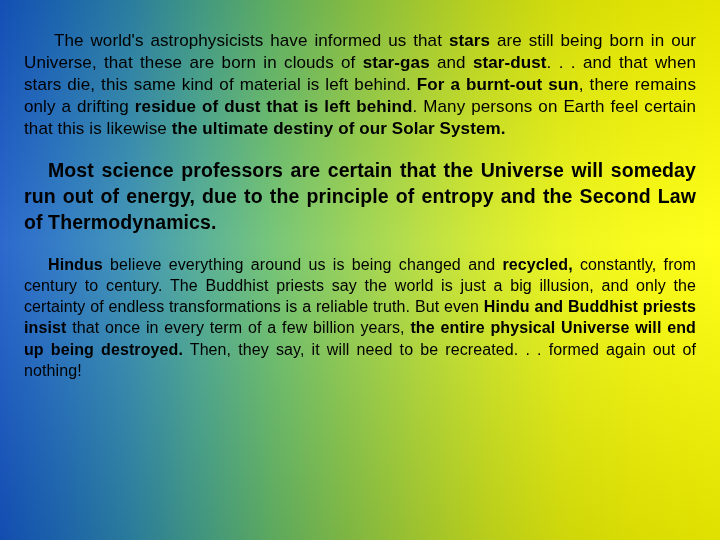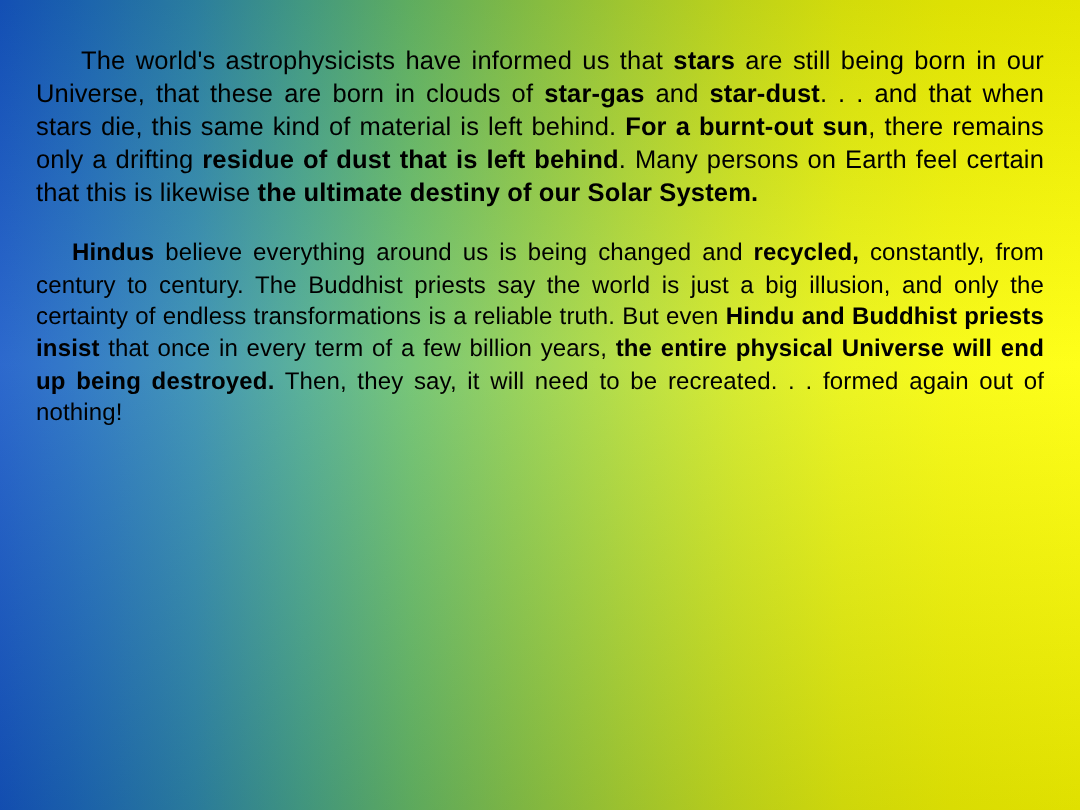--- a/index.html
+++ b/index.html
@@ -66,15 +66,16 @@
     margin-top: 18px;
   }
   .b { font-weight: bold; margin-top: 16px; }
 </style>
 </head>
 <body>
 
 <div id="slide">
   <div id="content">
     <p class="para1"><span>The world's astrophysicists have informed us that </span><span class="b">stars</span><span> are still being born in our Universe, that these are born in clouds of </span><span class="b">star-gas</span><span> and </span><span class="b">star-dust</span><span>. . .  and that when stars die, this same kind of material is left behind. </span><span class="b">For a burnt-out sun</span><span>, there remains only a drifting </span><span class="b">residue of dust that is left behind</span><span>. Many persons on Earth feel certain that this is likewise </span><span class="b">the ultimate destiny of our Solar System.</span></p>
+    <p class="para2"><span class="b">Most science professors are certain that the Universe will someday run out of energy, due to the principle of entropy and the Second Law of Thermodynamics.</span></p>
     <p class="para3"><span class="b">Hindus</span><span> believe everything around us is being changed and </span><span class="b">recycled,</span><span> constantly, from century to century.   The Buddhist priests say the world is just a big illusion, and only the certainty of endless transformations is a reliable truth. But even </span><span class="b">Hindu and Buddhist priests insist</span><span> that once in every term of a few billion years, </span><span class="b">the entire physical Universe will end up being destroyed.</span><span>  Then, they say, it will need to be recreated. . . formed again out of nothing!</span></p>
   </div>
 </div>
 
 </body></html>

